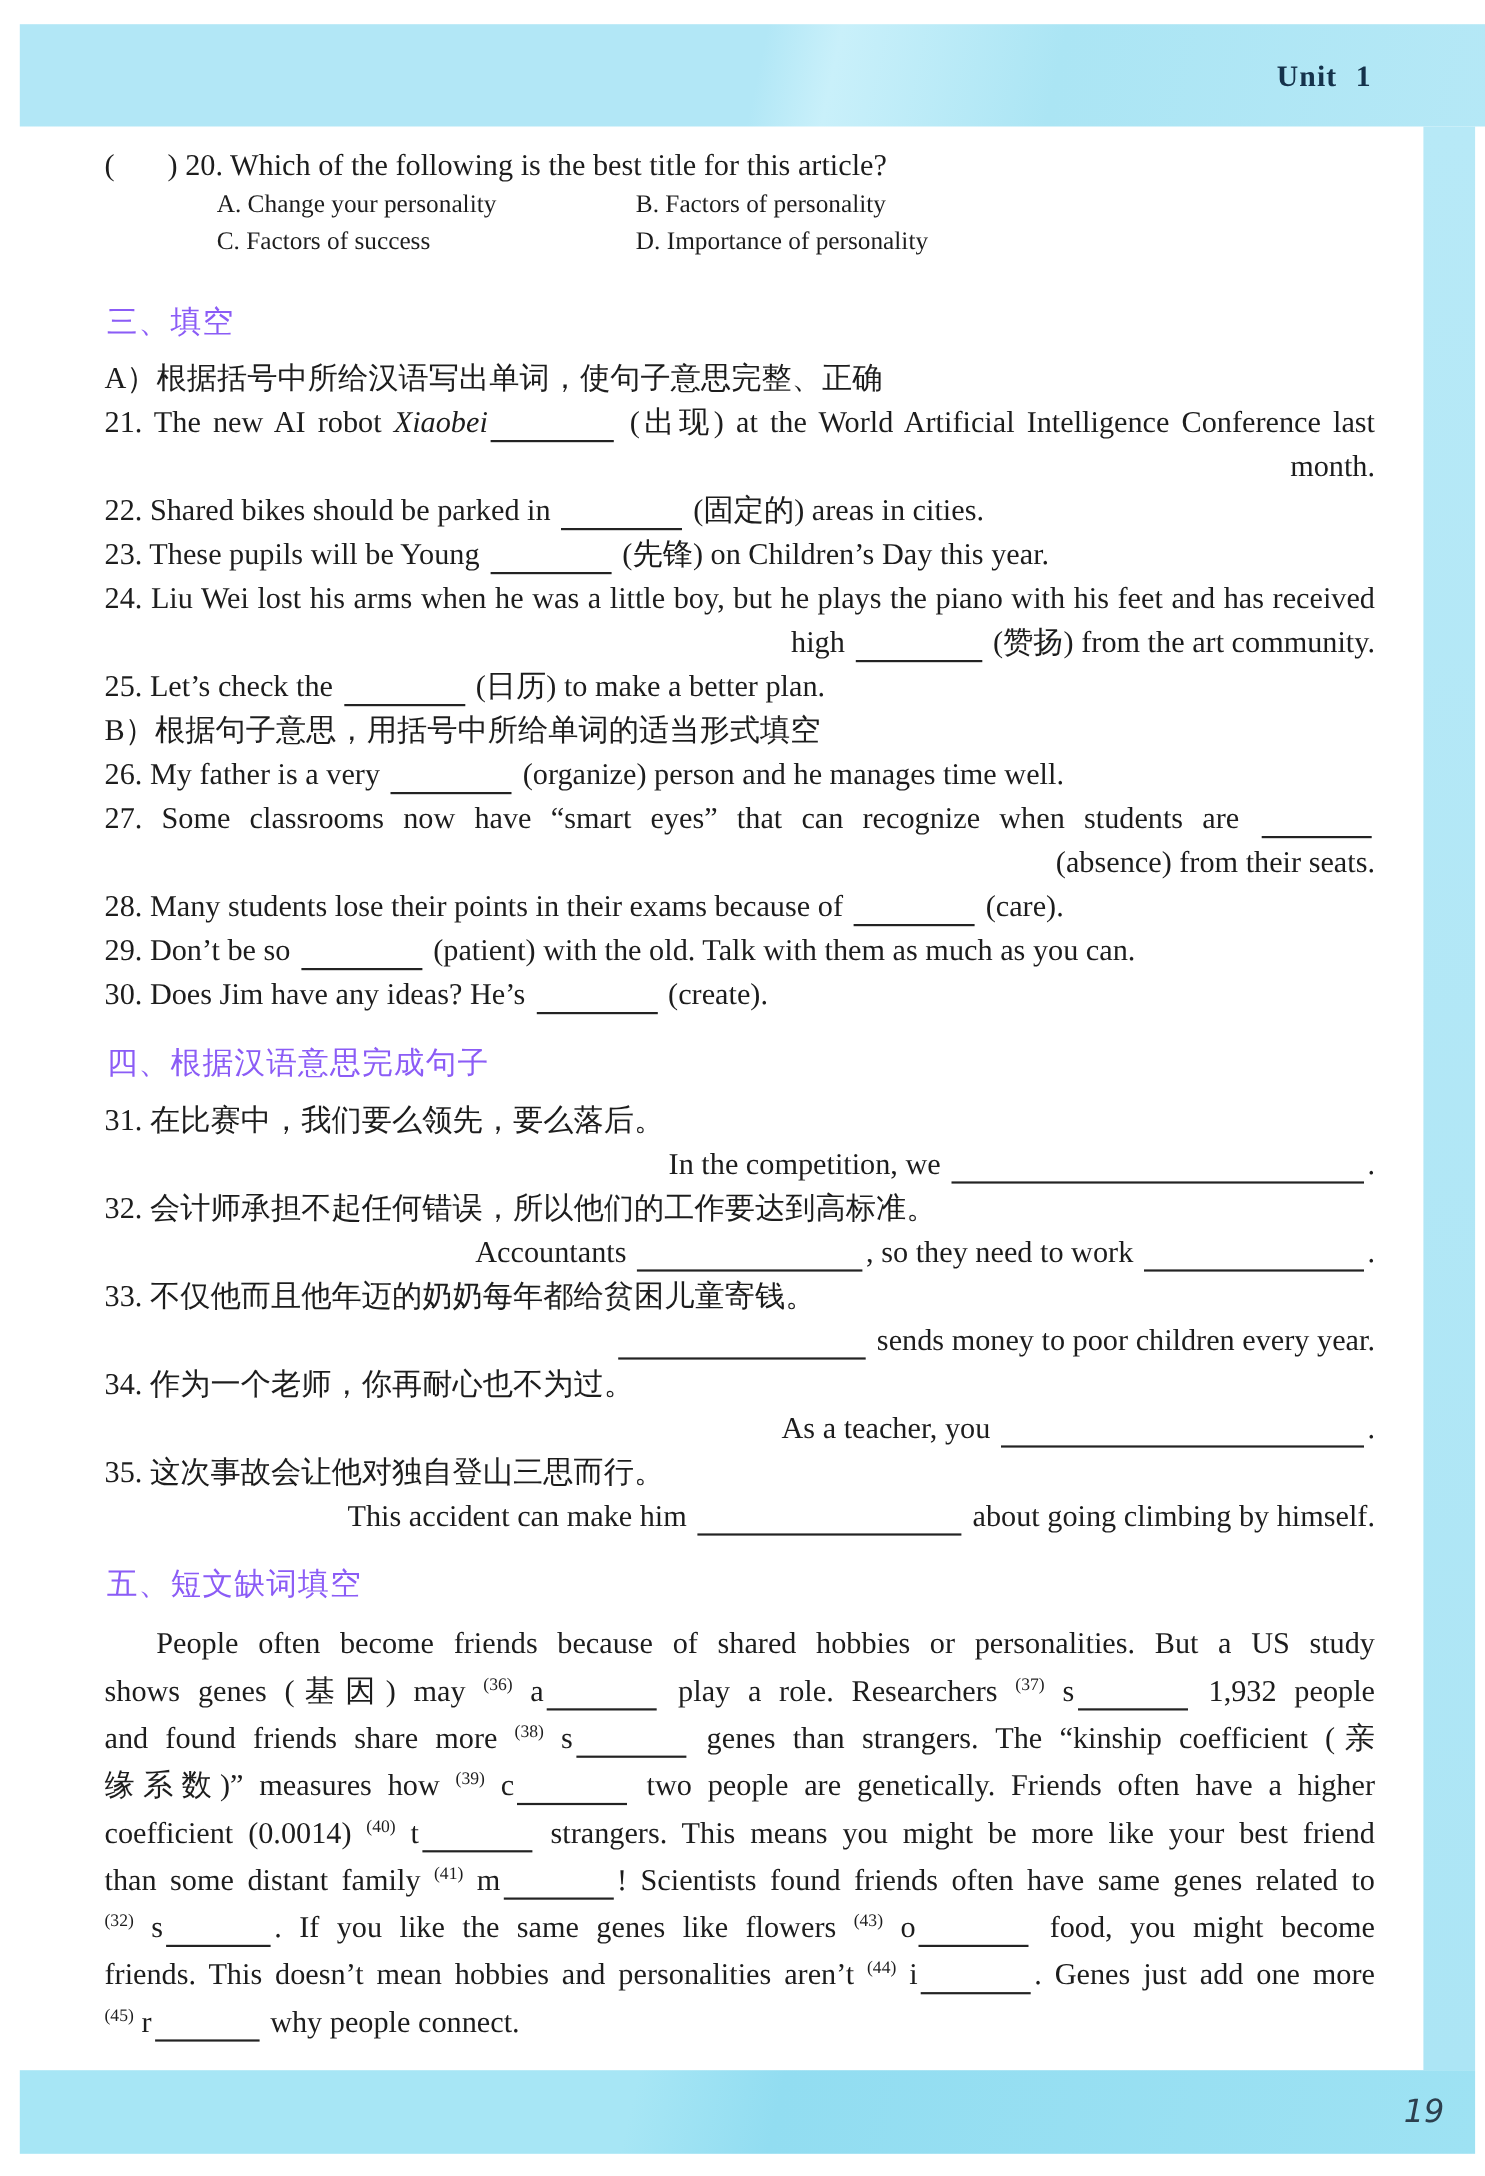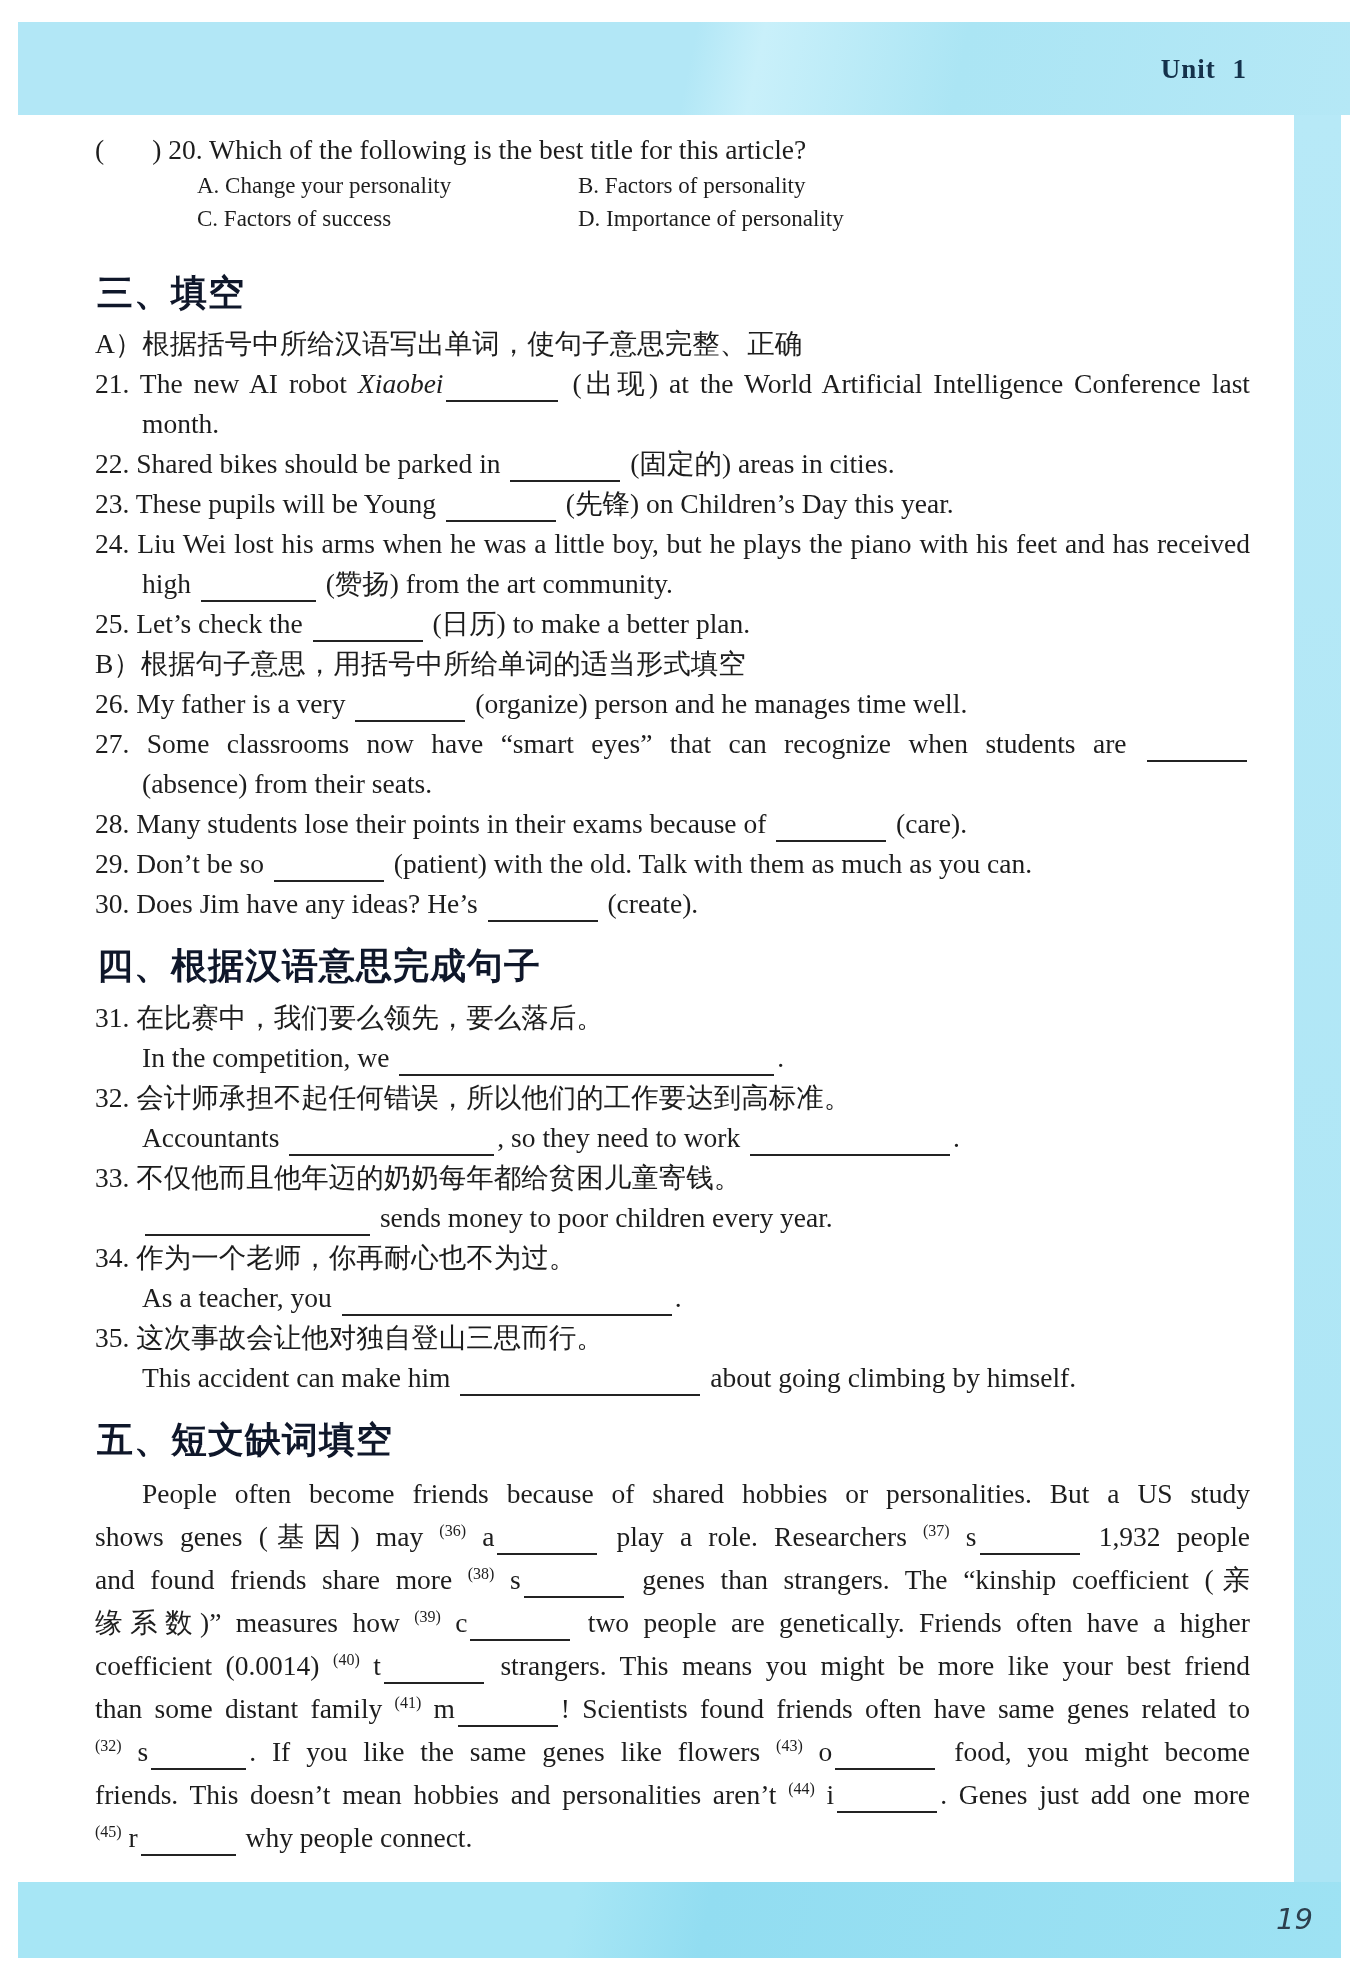--- a/index.html
+++ b/index.html
@@ -12,27 +12,27 @@
     color:#15324b;word-spacing:9px;letter-spacing:1px;}
   .band-right{position:absolute;left:1294px;top:115px;width:47px;height:1767px;
     background:linear-gradient(180deg,#b7e9f7 0%,#ace5f5 100%);}
   .band-bottom{position:absolute;left:18px;top:1882px;width:1323px;height:76px;
     background:linear-gradient(103deg,#a7e6f5 0%,#a7e6f5 42%,#92ddf1 52%,#9ee2f3 100%);}
   .pagenum{position:absolute;right:28px;top:20px;
     font-family:"DejaVu Sans",sans-serif;font-size:29px;color:#2c3f4e;font-style:italic;}
   .content{position:absolute;left:0;top:115px;width:1350px;box-sizing:border-box;
     padding:16px 100px 0 95px;}
   .line{font-size:27.5px;line-height:40px;}
-  .ind1{margin-left:47px;}
+  .ind1{margin-left:35px;text-align:right;}
   .just{text-align:justify;text-align-last:justify;}
   .stem{line-height:38px;}
   .opts{display:grid;grid-template-columns:381px auto;margin-left:102px;
     font-size:23px;line-height:33px;}
-  .heading{font-family:"Liberation Sans","DejaVu Sans",sans-serif;font-weight:bold;
-    font-size:36px;line-height:36px;color:#0f172a;letter-spacing:1px;}
+  .heading{font-family:"Liberation Sans","DejaVu Sans",sans-serif;font-weight:normal;
+    font-size:28px;line-height:36px;color:#8b5cf6;letter-spacing:1px;}
   .hm-lg{margin:40px 0 13px 2px;}
   .hm-md{margin:24px 0 14px 2px;}
   .pl{line-height:43px;}
   .pind{text-indent:47px;}
   .blank{display:inline-block;height:30px;border-bottom:2px solid #232323;
     vertical-align:-9px;margin:0 3px;}
   sup{font-size:16px;line-height:0;vertical-align:10px;letter-spacing:0;margin-top:40px;}
   i{font-style:italic;}
 </style>
 </head>

